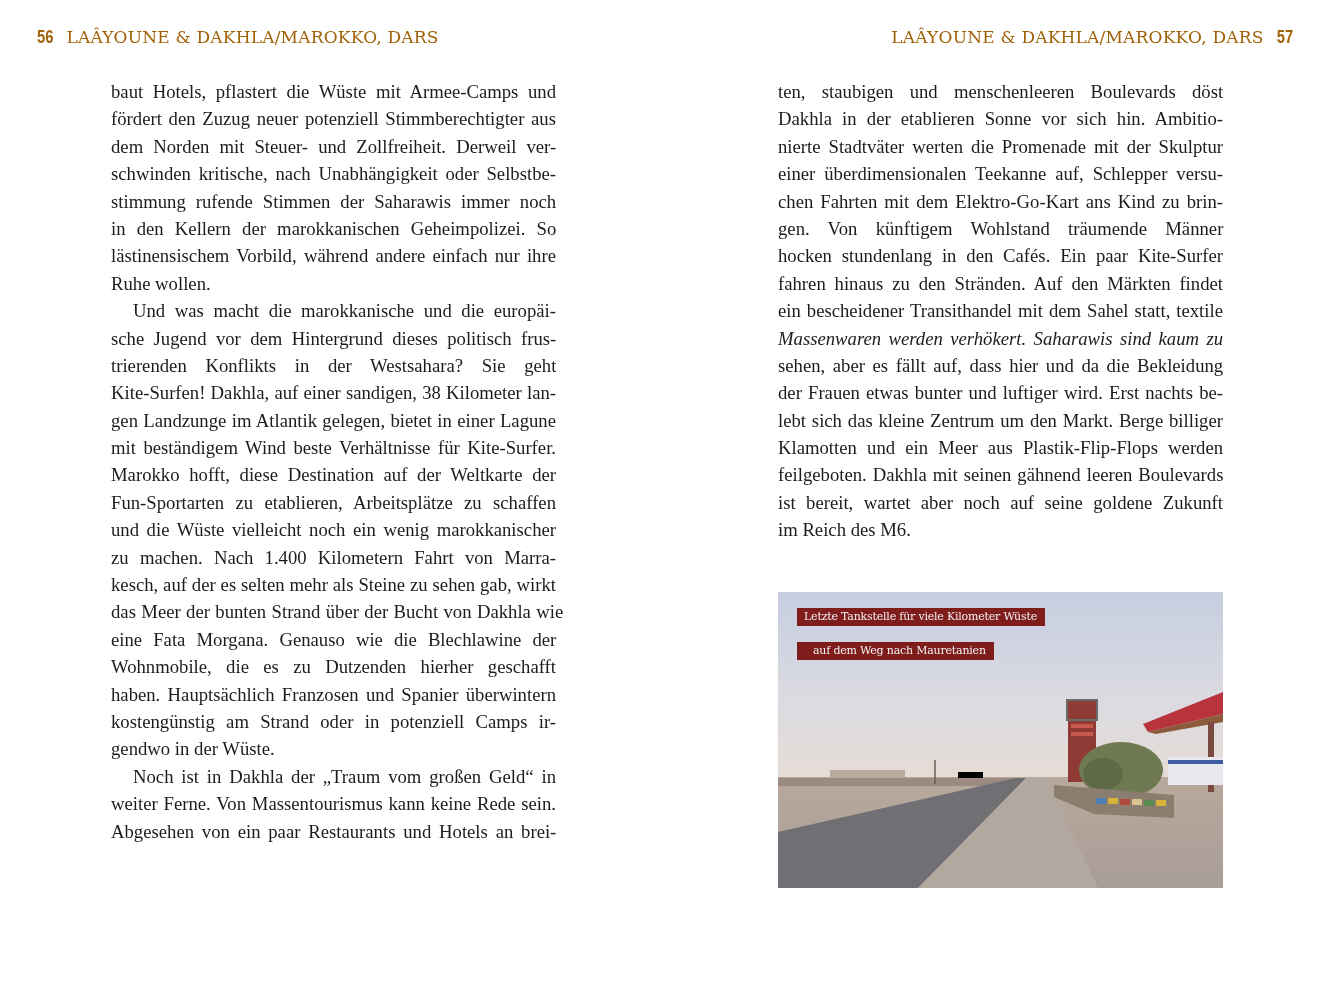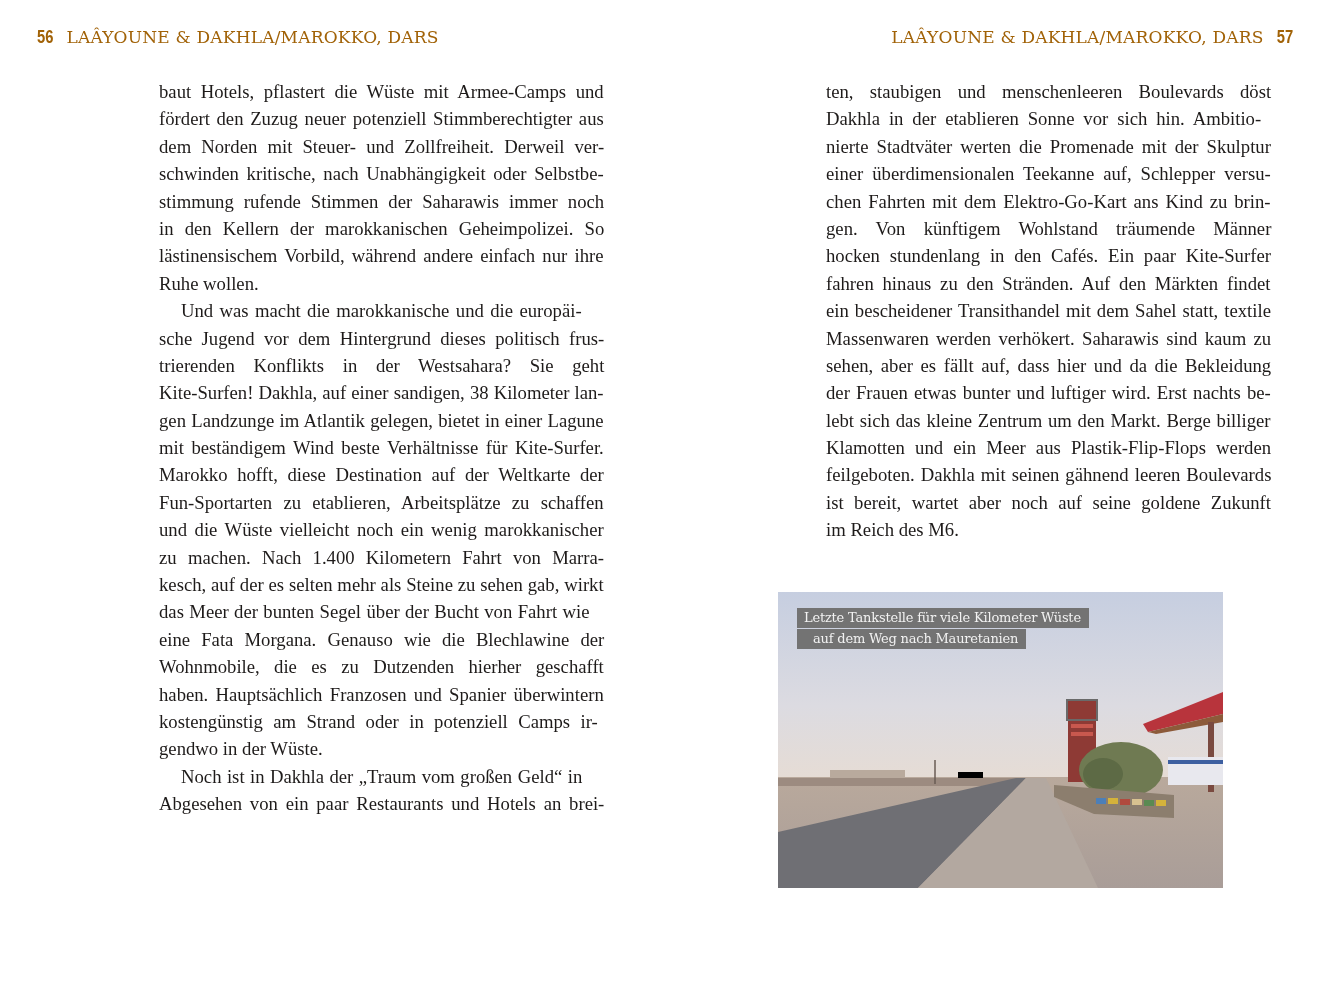--- a/index.html
+++ b/index.html
@@ -12,32 +12,32 @@
   .header-left { left:37px; }
   .header-left .num { margin-right:9px; transform-origin:left center; }
   .header-right { right:40px; }
   .header-right .num { margin-left:9px; transform-origin:right center; }
 
   .column { position:absolute; top:78px; width:445px; font-size:18.7px;
             line-height:27.4px; }
   .col-left { left:111px; }
   .col-right { left:778px; }
   .line { display:block; text-align:justify; text-align-last:justify;
-          white-space:nowrap; height:27.4px; overflow:visible;margin-left:48px; }
+          white-space:nowrap; height:27.4px; overflow:visible; }
   .line.last { text-align-last:left; }
   .line.indent { text-indent:22px; }
 
   .photo { position:absolute; left:778px; top:592px; width:445px; height:296px;
            overflow:hidden; }
   .photo svg { display:block; }
-  .caption { position:absolute; left:19px; background:#737373; color:#f2f2f2;
-             font-family:"DejaVu Serif", serif; font-size:13px; padding:2px 8px 3px 7px;
+  .caption { position:absolute; left:19px; background:#7f1d1d; color:#f2f2f2;
+             font-family:"DejaVu Serif", serif; font-size:11px; padding:2px 8px 3px 7px;
              white-space:nowrap; letter-spacing:-0.2px; }
   .cap1 { top:16px; }
-  .cap2 { top:37px;padding-left:16px; }
+  .cap2 { top:50px;padding-left:16px; }
 </style>
 </head>
 <body>
 
 <div class="header header-left">
   <span class="num">56</span><span>LAÂYOUNE &amp; DAKHLA/MAROKKO, DARS</span>
 </div>
 <div class="header header-right">
   <span>LAÂYOUNE &amp; DAKHLA/MAROKKO, DARS</span><span class="num">57</span>
 </div>
@@ -55,41 +55,42 @@
     <span class="line" style="display: block; width: auto; word-spacing: 4.71429px;">sche Jugend vor dem Hintergrund dieses politisch frus-</span>
     <span class="line" style="display: block; width: auto; word-spacing: 14px;">trierenden Konflikts in der Westsahara? Sie geht</span>
     <span class="line" style="display: block; width: auto; word-spacing: 0.428571px; font-family: Liberation Serif, serif;">Kite-Surfen! Dakhla, auf einer sandigen, 38 Kilometer lan-</span>
     <span class="line" style="display: block; width: auto; word-spacing: 0.625px;">gen Landzunge im Atlantik gelegen, bietet in einer Lagune</span>
     <span class="line" style="display: block; width: auto; word-spacing: 2.83333px;">mit beständigem Wind beste Verhältnisse für Kite-Surfer.</span>
     <span class="line" style="display: block; width: auto; word-spacing: 5px;">Marokko hofft, diese Destination auf der Weltkarte der</span>
     <span class="line" style="display: block; width: auto; word-spacing: 6.6px;">Fun-Sportarten zu etablieren, Arbeitsplätze zu schaffen</span>
     <span class="line" style="display: block; width: auto; word-spacing: 2.85714px;">und die Wüste vielleicht noch ein wenig marokkanischer</span>
     <span class="line" style="display: block; width: auto; word-spacing: 6.57143px;">zu machen. Nach 1.400 Kilometern Fahrt von Marra-</span>
     <span class="line" style="display: block; width: auto; word-spacing: 0.181818px;">kesch, auf der es selten mehr als Steine zu sehen gab, wirkt</span>
-    <span class="line" style="display: block; width: auto; word-spacing: 0.7px;">das Meer der bunten Segel über der Bucht von Fahrt wie</span>
+    <span class="line" style="display: block; width: auto; word-spacing: 0.7px;">das Meer der bunten Strand über der Bucht von Dakhla wie</span>
     <span class="line" style="display: block; width: auto; word-spacing: 6.42857px;">eine Fata Morgana. Genauso wie die Blechlawine der</span>
     <span class="line" style="display: block; width: auto; word-spacing: 9.66667px;">Wohnmobile, die es zu Dutzenden hierher geschafft</span>
     <span class="line" style="display: block; width: auto; word-spacing: 2.6px;">haben. Hauptsächlich Franzosen und Spanier überwintern</span>
     <span class="line" style="display: block; width: auto; word-spacing: 5.71429px;">kostengünstig am Strand oder in potenziell Camps ir-</span>
     <span class="line last">gendwo in der Wüste.</span>
     <span class="line indent" style="display: block; width: auto; word-spacing: 0.777778px;">Noch ist in Dakhla der „Traum vom großen Geld“ in</span>
+    <span class="line" style="display: block; width: auto; word-spacing: 1.14286px;">weiter Ferne. Von Massentourismus kann keine Rede sein.</span>
     <span class="line" style="display: block; width: auto; word-spacing: 3.125px;">Abgesehen von ein paar Restaurants und Hotels an brei-</span>
   </div>
 
 <div class="column col-right" id="col-right">
     <span class="line" style="display: block; width: auto; word-spacing: 11.6px;">ten, staubigen und menschenleeren Boulevards döst</span>
     <span class="line" style="display: block; width: auto; word-spacing: 4.25px;">Dakhla in der etablieren Sonne vor sich hin. Ambitio-</span>
     <span class="line" style="display: block; width: auto; word-spacing: 3.28571px;">nierte Stadtväter werten die Promenade mit der Skulptur</span>
     <span class="line" style="display: block; width: auto; word-spacing: 4.2px;">einer überdimensionalen Teekanne auf, Schlepper versu-</span>
     <span class="line" style="display: block; width: auto; word-spacing: 2.25px;">chen Fahrten mit dem Elektro-Go-Kart ans Kind zu brin-</span>
     <span class="line" style="display: block; width: auto; word-spacing: 13.6px;">gen. Von künftigem Wohlstand träumende Männer</span>
     <span class="line" style="display: block; width: auto; word-spacing: 5.14286px;">hocken stundenlang in den Cafés. Ein paar Kite-Surfer</span>
     <span class="line" style="display: block; width: auto; word-spacing: 4.125px;">fahren hinaus zu den Stränden. Auf den Märkten findet</span>
     <span class="line" style="display: block; width: auto; word-spacing: 1.28571px;">ein bescheidener Transithandel mit dem Sahel statt, textile</span>
-    <span class="line" style="display: block; width: auto; word-spacing: 2.66667px;">Massenwaren werden verhökert. Saharawis sind kaum zu</span>
+    <span class="line" style="display: block; width: auto; word-spacing: 2.66667px; font-style: italic;">Massenwaren werden verhökert. Saharawis sind kaum zu</span>
     <span class="line" style="display: block; width: auto; word-spacing: 2.9px;">sehen, aber es fällt auf, dass hier und da die Bekleidung</span>
     <span class="line" style="display: block; width: auto; word-spacing: 1.44444px;">der Frauen etwas bunter und luftiger wird. Erst nachts be-</span>
     <span class="line" style="display: block; width: auto; word-spacing: 1.11111px;">lebt sich das kleine Zentrum um den Markt. Berge billiger</span>
     <span class="line" style="display: block; width: auto; word-spacing: 5.5px;">Klamotten und ein Meer aus Plastik-Flip-Flops werden</span>
     <span class="line" style="display: block; width: auto; word-spacing: 1.33333px;">feilgeboten. Dakhla mit seinen gähnend leeren Boulevards</span>
     <span class="line" style="display: block; width: auto; word-spacing: 5.75px;">ist bereit, wartet aber noch auf seine goldene Zukunft</span>
     <span class="line last">im Reich des M6.</span>
   </div>
 
 <div class="photo">

